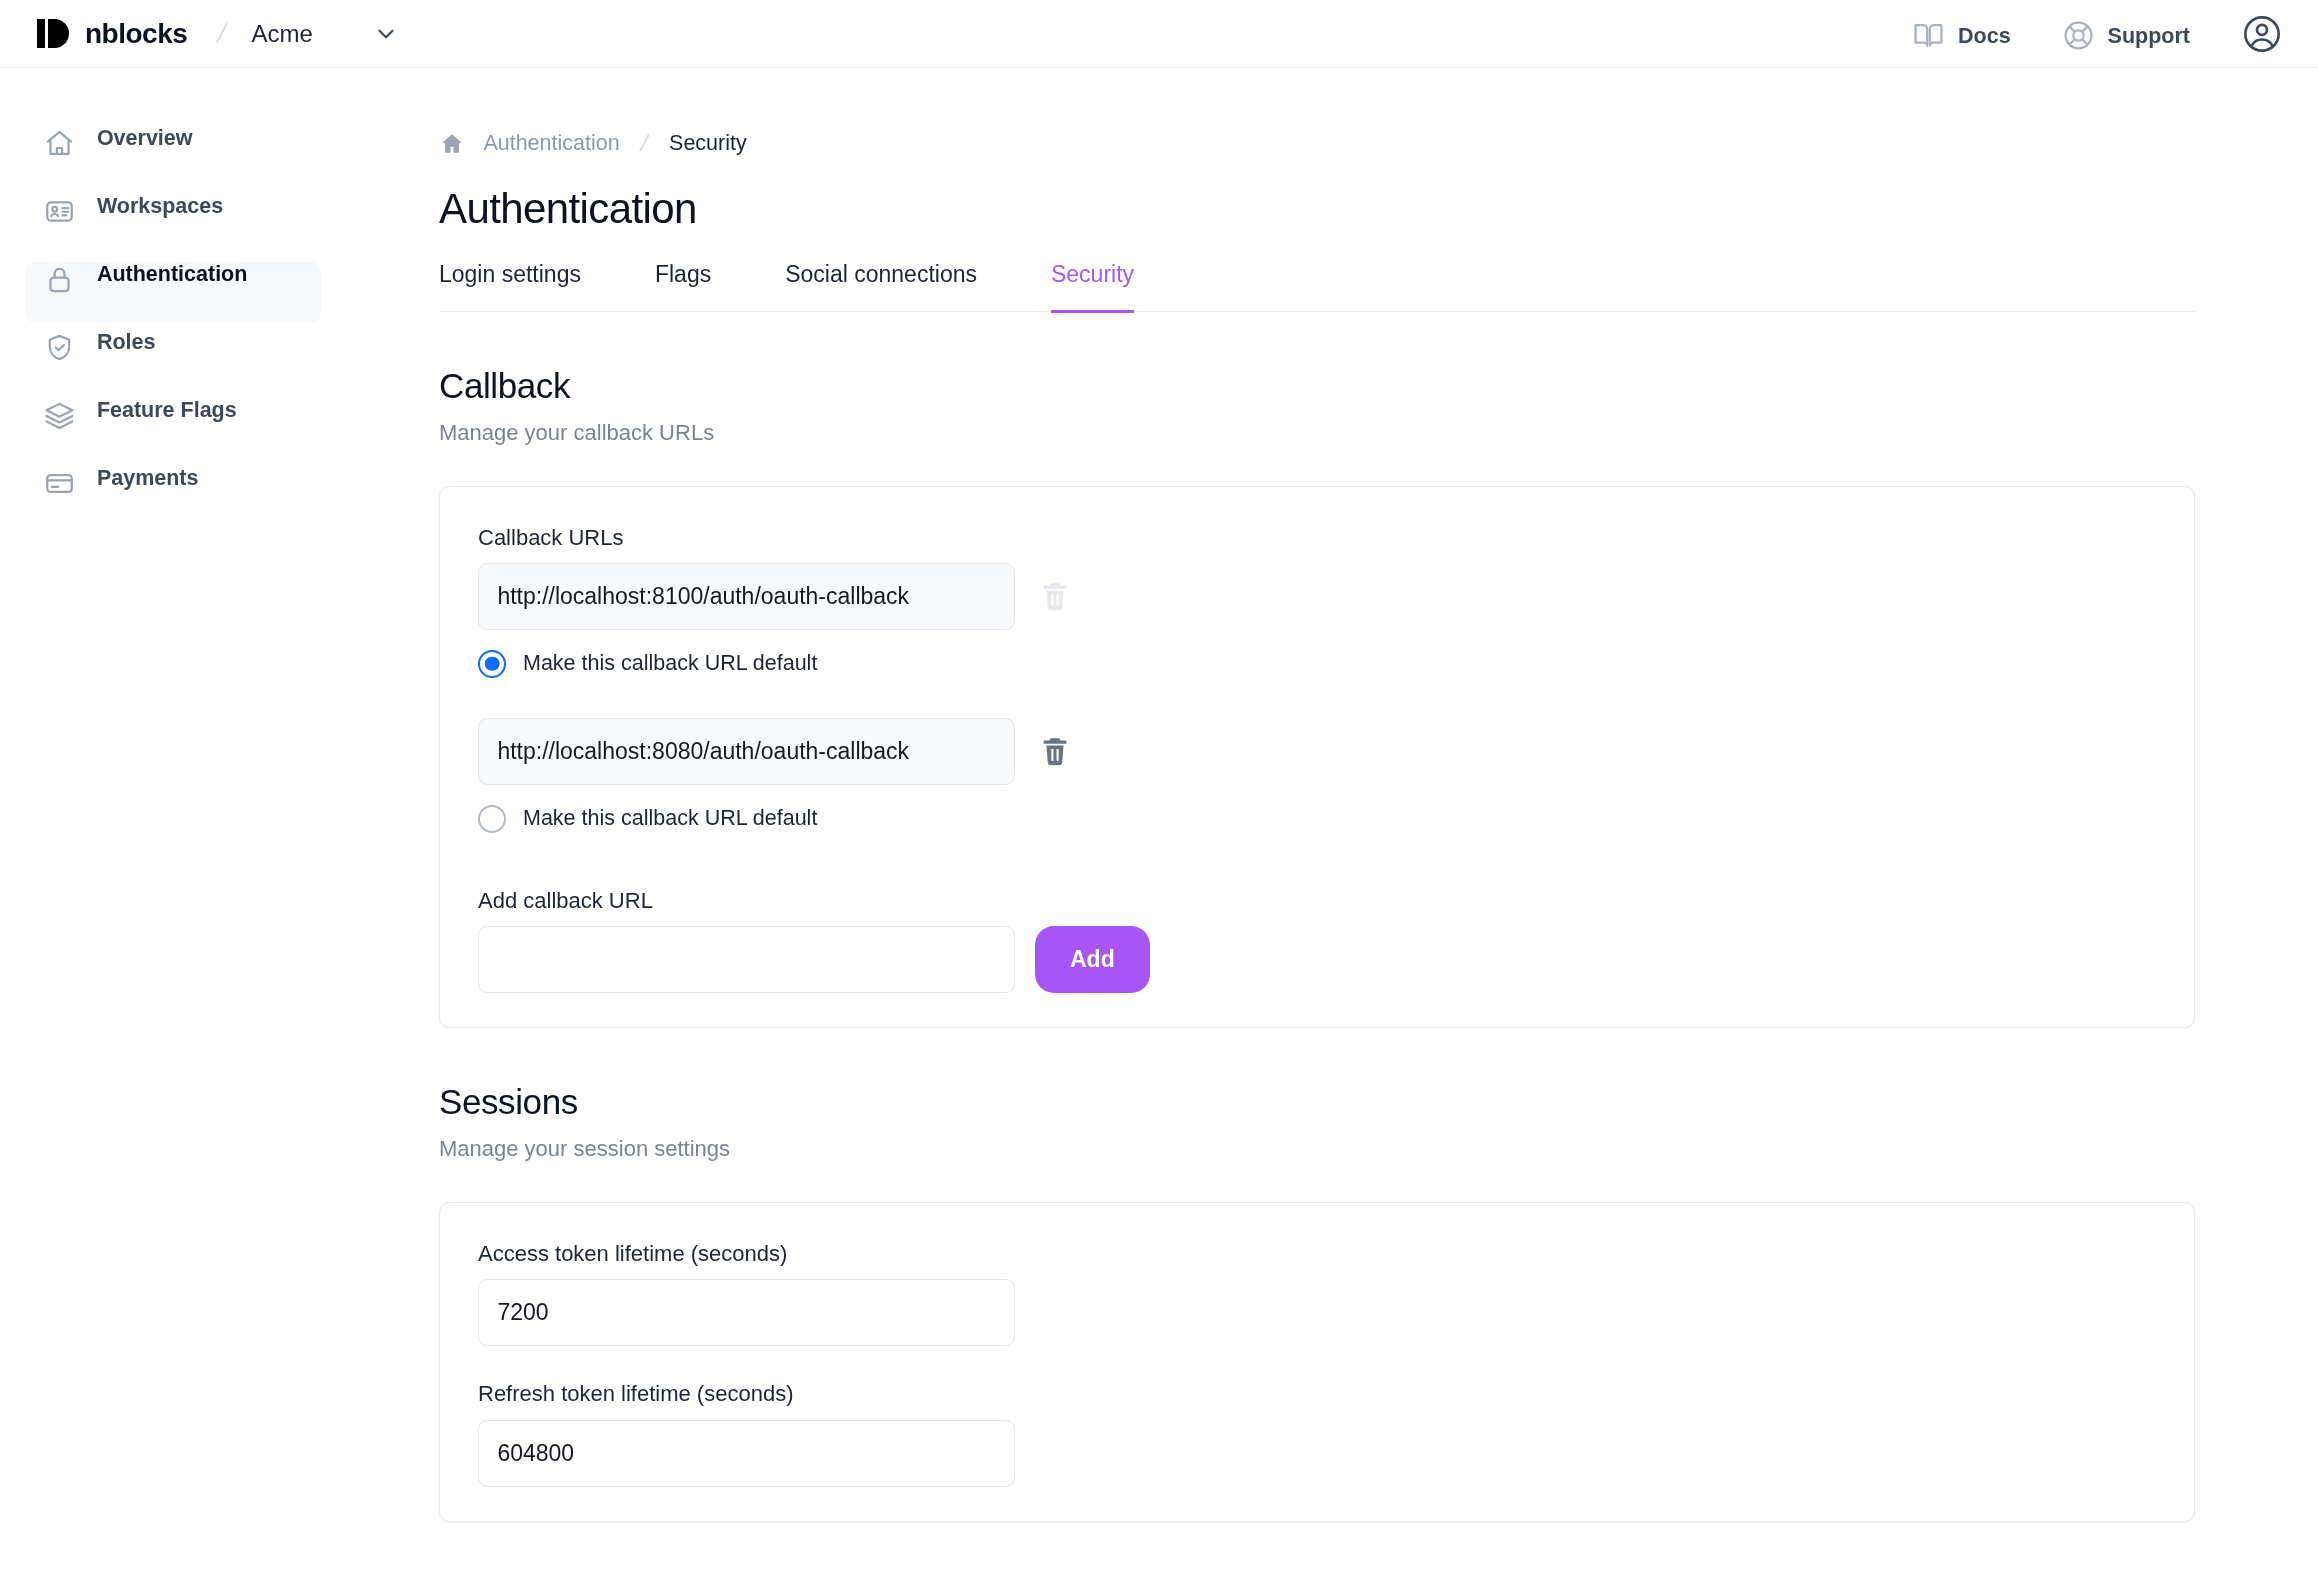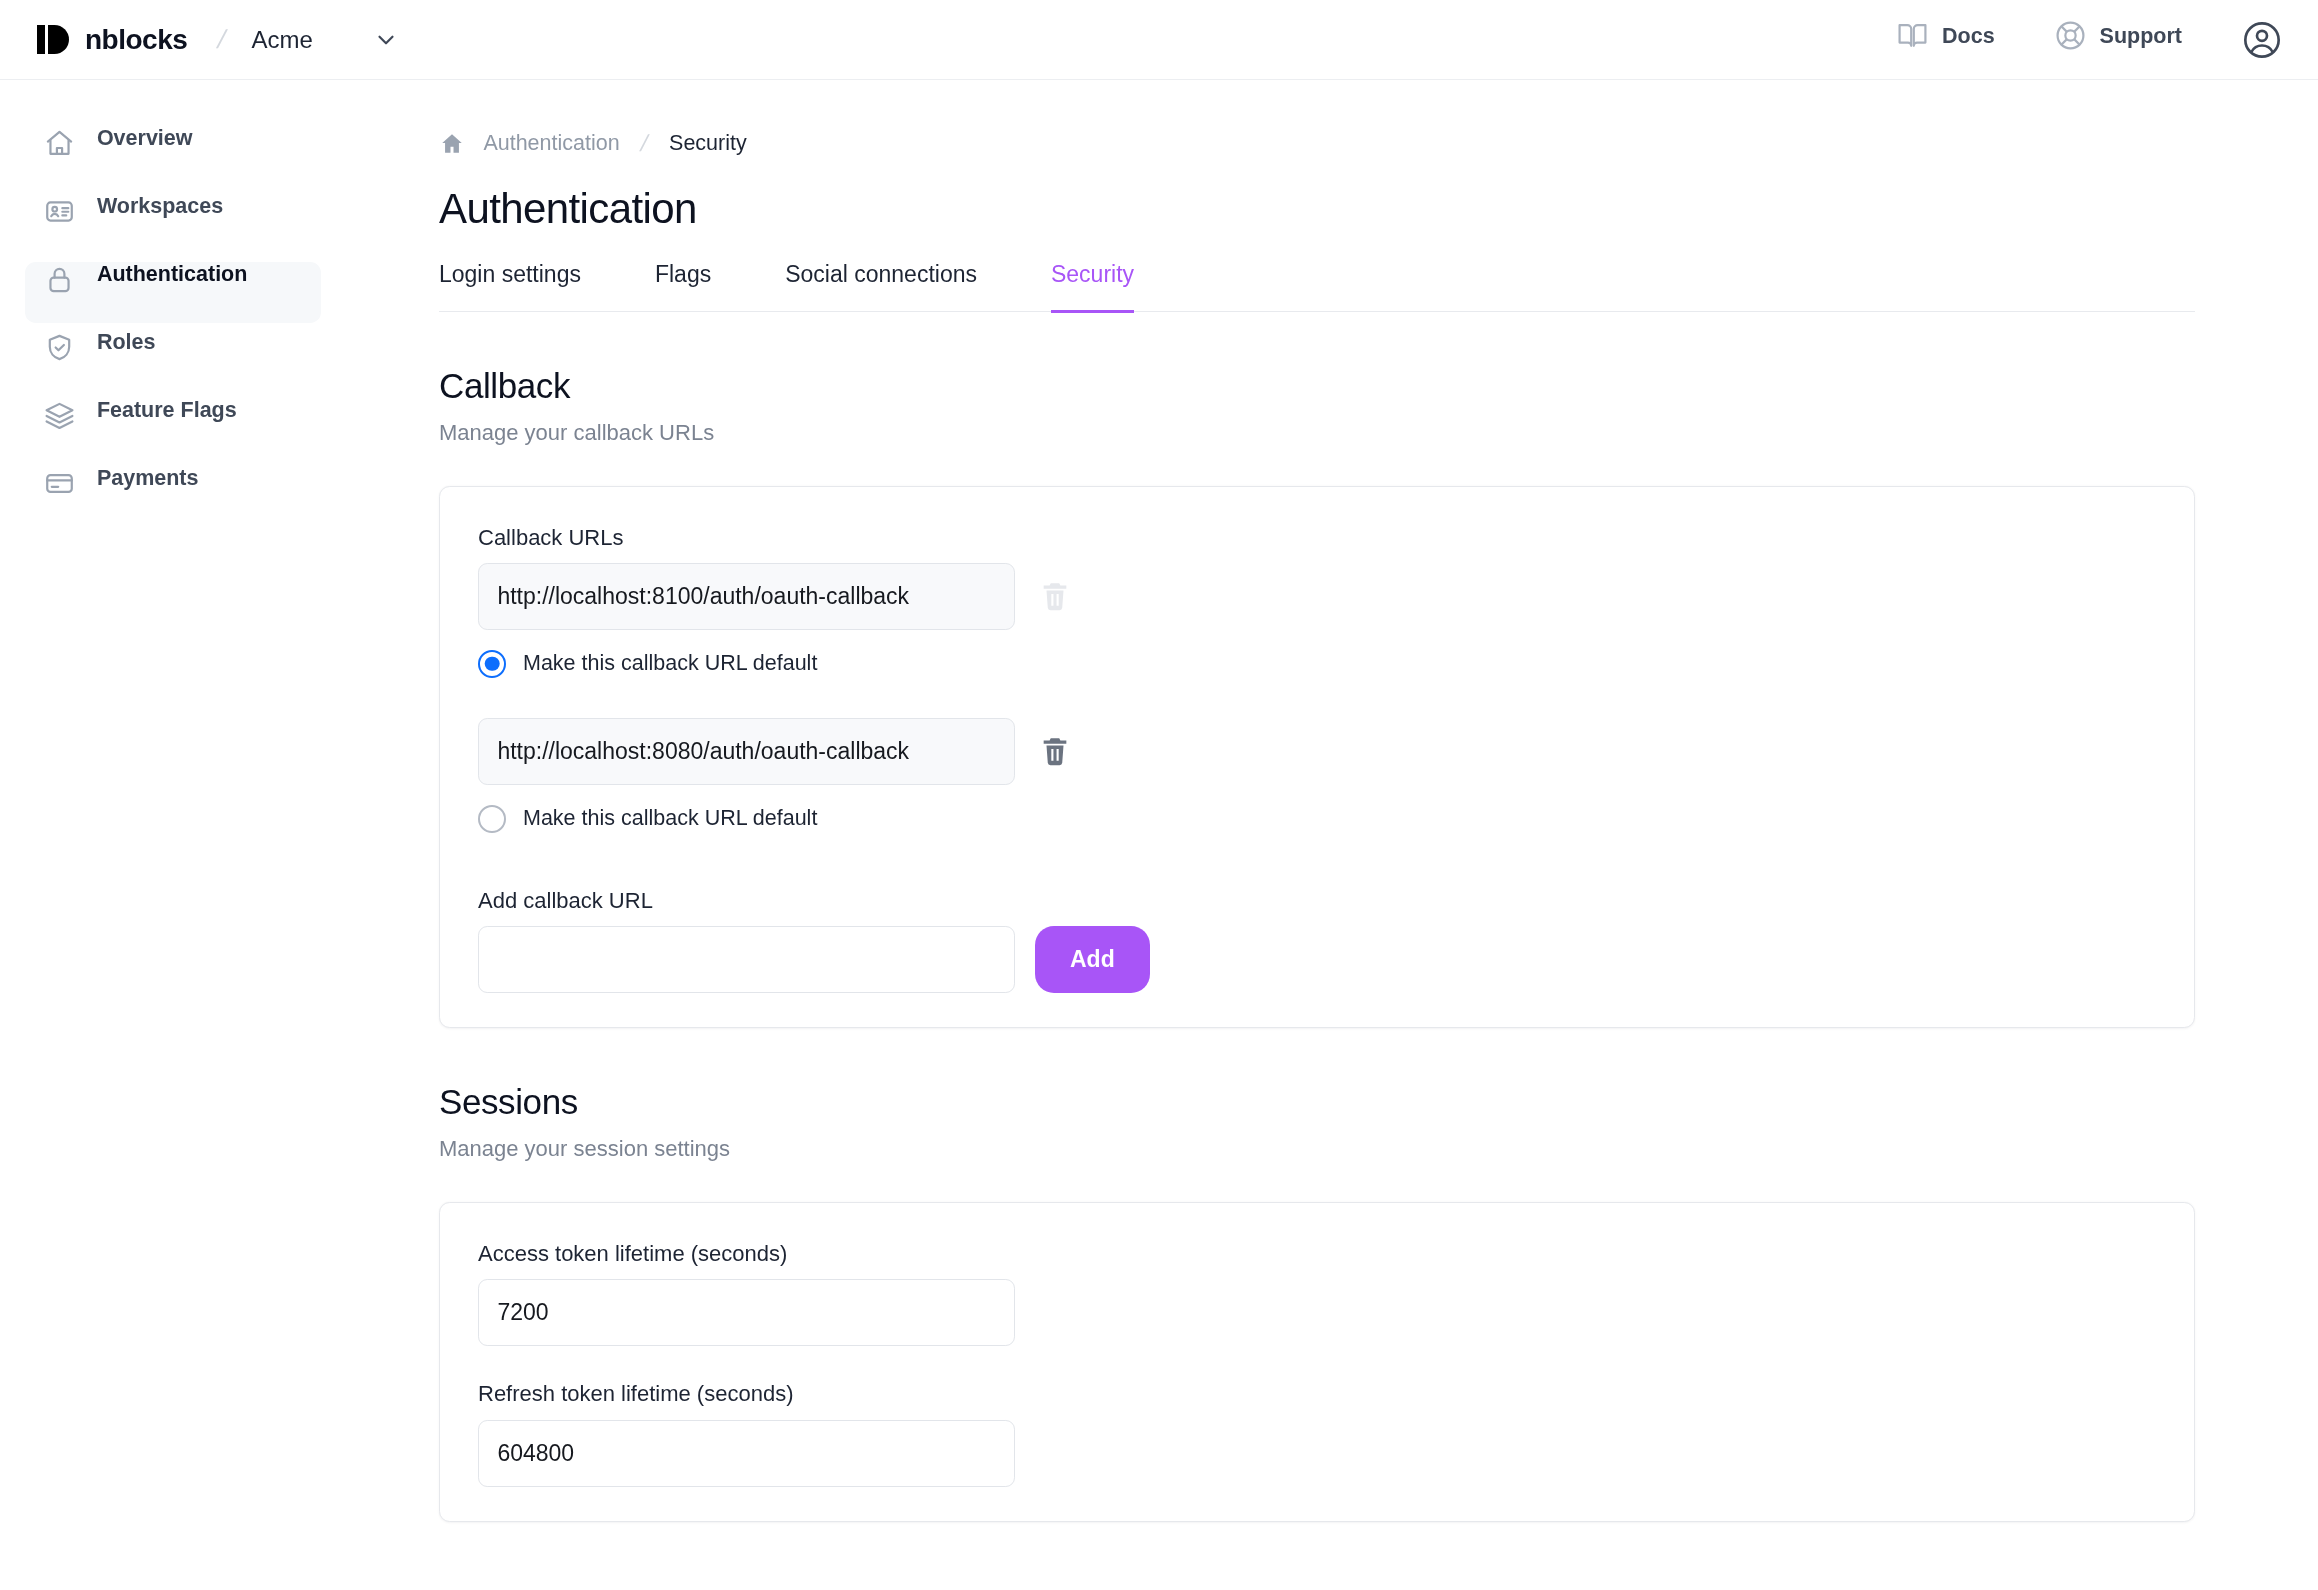--- a/index.html
+++ b/index.html
@@ -9,21 +9,21 @@
     background: #ffffff;
     font-family: "Liberation Sans", sans-serif;
     overflow: hidden;
   }
 
   
   .topbar {
     position: absolute;
     top: 0; left: 0;
     width: 2319px;
-    height: 80px;
+    height: 68px;
     background: #ffffff;
     border-bottom: 1.5px solid #eceef1;
     display: flex;
     align-items: center;
   }
   .brand {
     display: flex;
     align-items: center;
     margin-left: 37px;
     gap: 14px;
@@ -65,22 +65,22 @@
     font-weight: 400;
   }
   .org-caret {
     margin-left: 60px;
     width: 26px; height: 26px;
     display: flex; align-items: center; justify-content: center;
   }
   .topbar-right {
     margin-left: auto;
     display: flex;
-    align-items: flex-start;
-    gap: 8px;
+    align-items: flex-end;
+    gap: 0;
     padding-right: 37px;
   }
   .top-link {
     display: flex;
     align-items: center;
     gap: 14px;
     padding: 0 26px;
     cursor: pointer;
   }
   .top-link-label {

